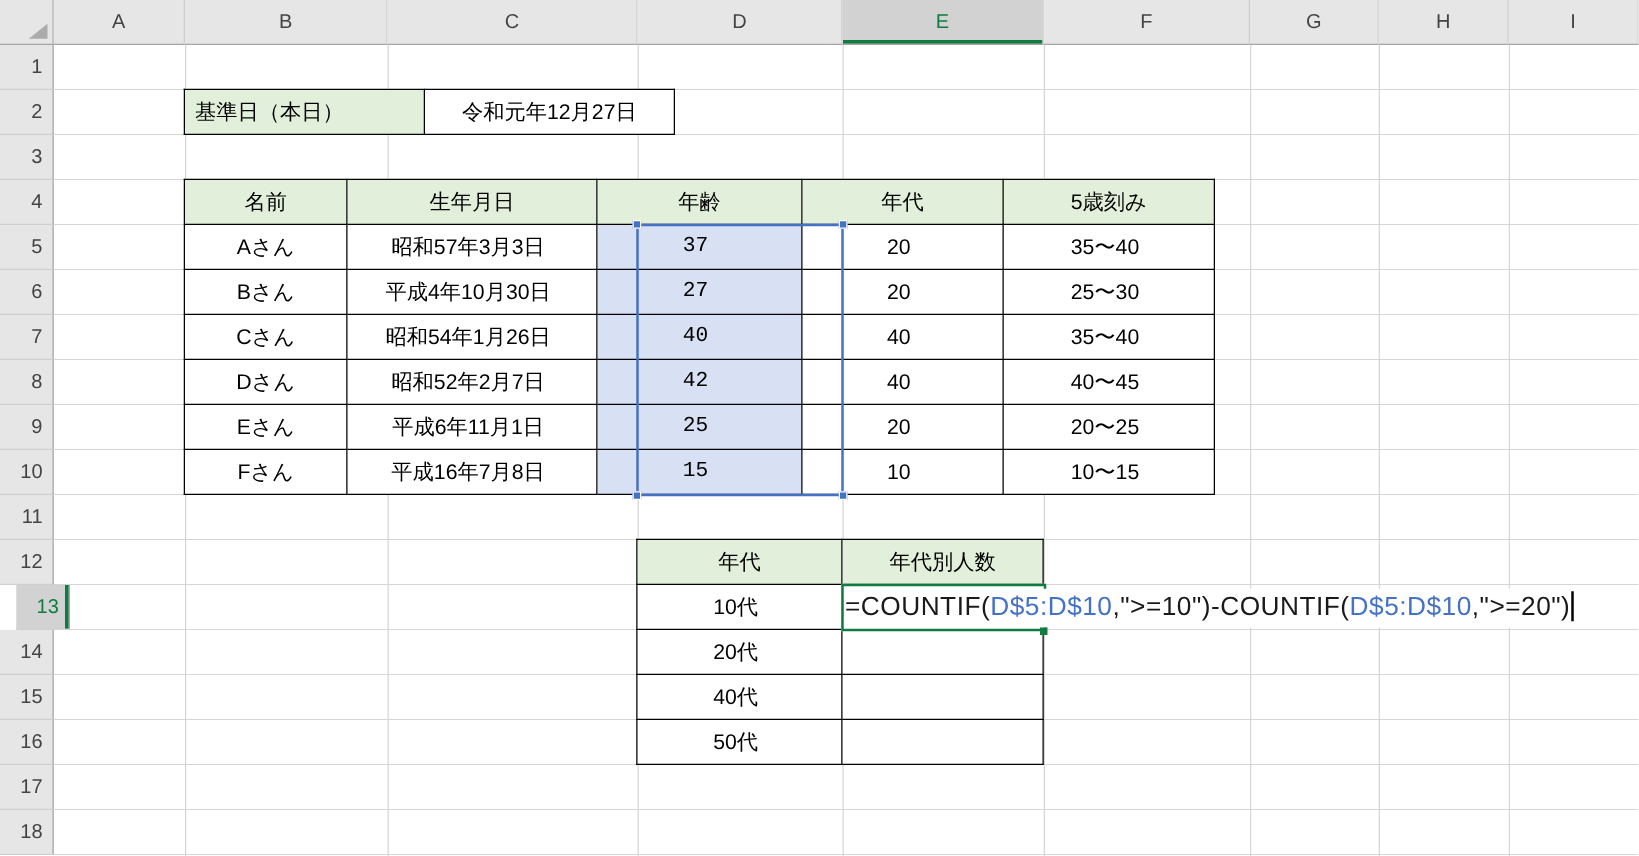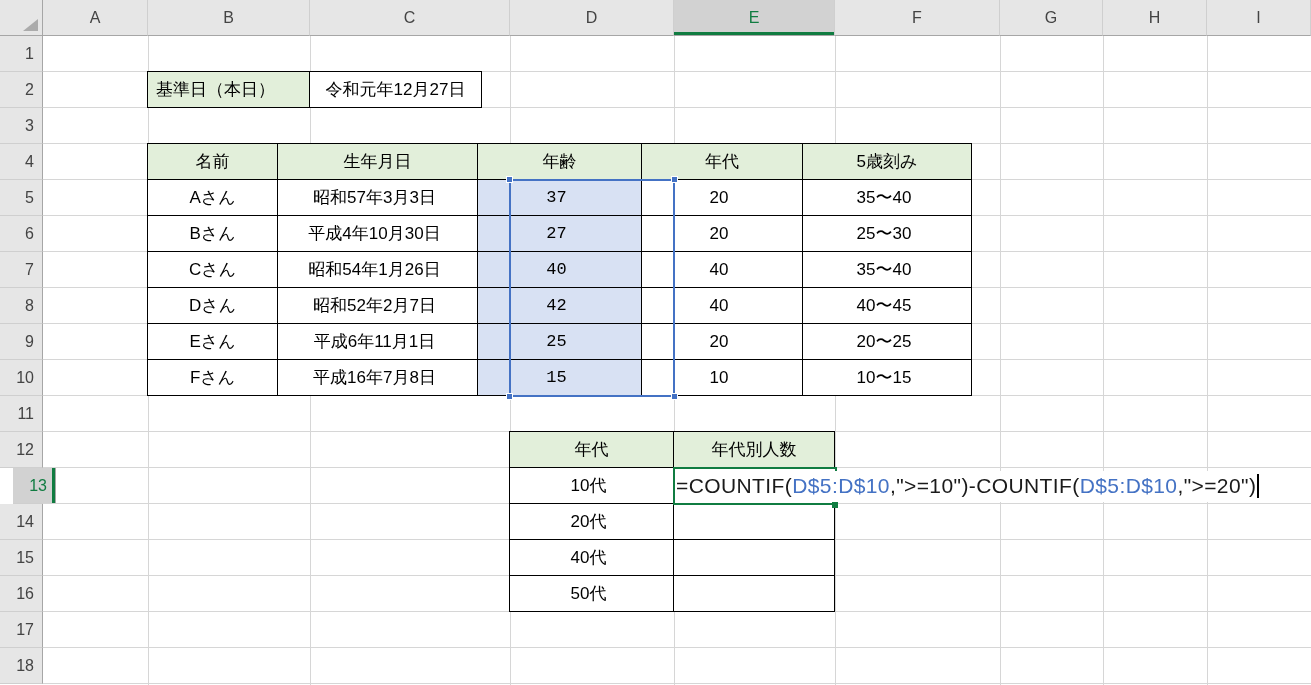--- a/index.html
+++ b/index.html
@@ -77,22 +77,22 @@
   .xl-table td {
     border:1.5px solid var(--c-cell_border,#000000);
     height:36px; overflow:hidden; white-space:nowrap;
   }
   .green { background:var(--c-table_header_fill,#E2EFDA); }
   .al { text-align:left; padding-left:8px; }
   .ac { text-align:center; }
   .ar { text-align:center; padding-right:6px; }
   .hl { background:var(--c-selection_fill,#D8E1F3);font-family:Liberation Mono, monospace; }
   #t-base  { left:147px; top:71px; }
-  #t-base  td:nth-child(1){width:162px}
-  #t-base  td:nth-child(2){width:172px}
+  #t-base  td:nth-child(1){width:192px}
+  #t-base  td:nth-child(2){width:200px}
   #t-people{ left:147px; top:143px; }
   #t-people td:nth-child(1){width:130px}
   #t-people td:nth-child(2){width:200px}
   #t-people td:nth-child(3){width:164px}
   #t-people td:nth-child(4){width:161px}
   #t-people td:nth-child(5){width:169px}
   #t-age   { left:509px; top:431px; }
   #t-age   td:nth-child(1){width:164px}
   #t-age   td:nth-child(2){width:161px}
   

